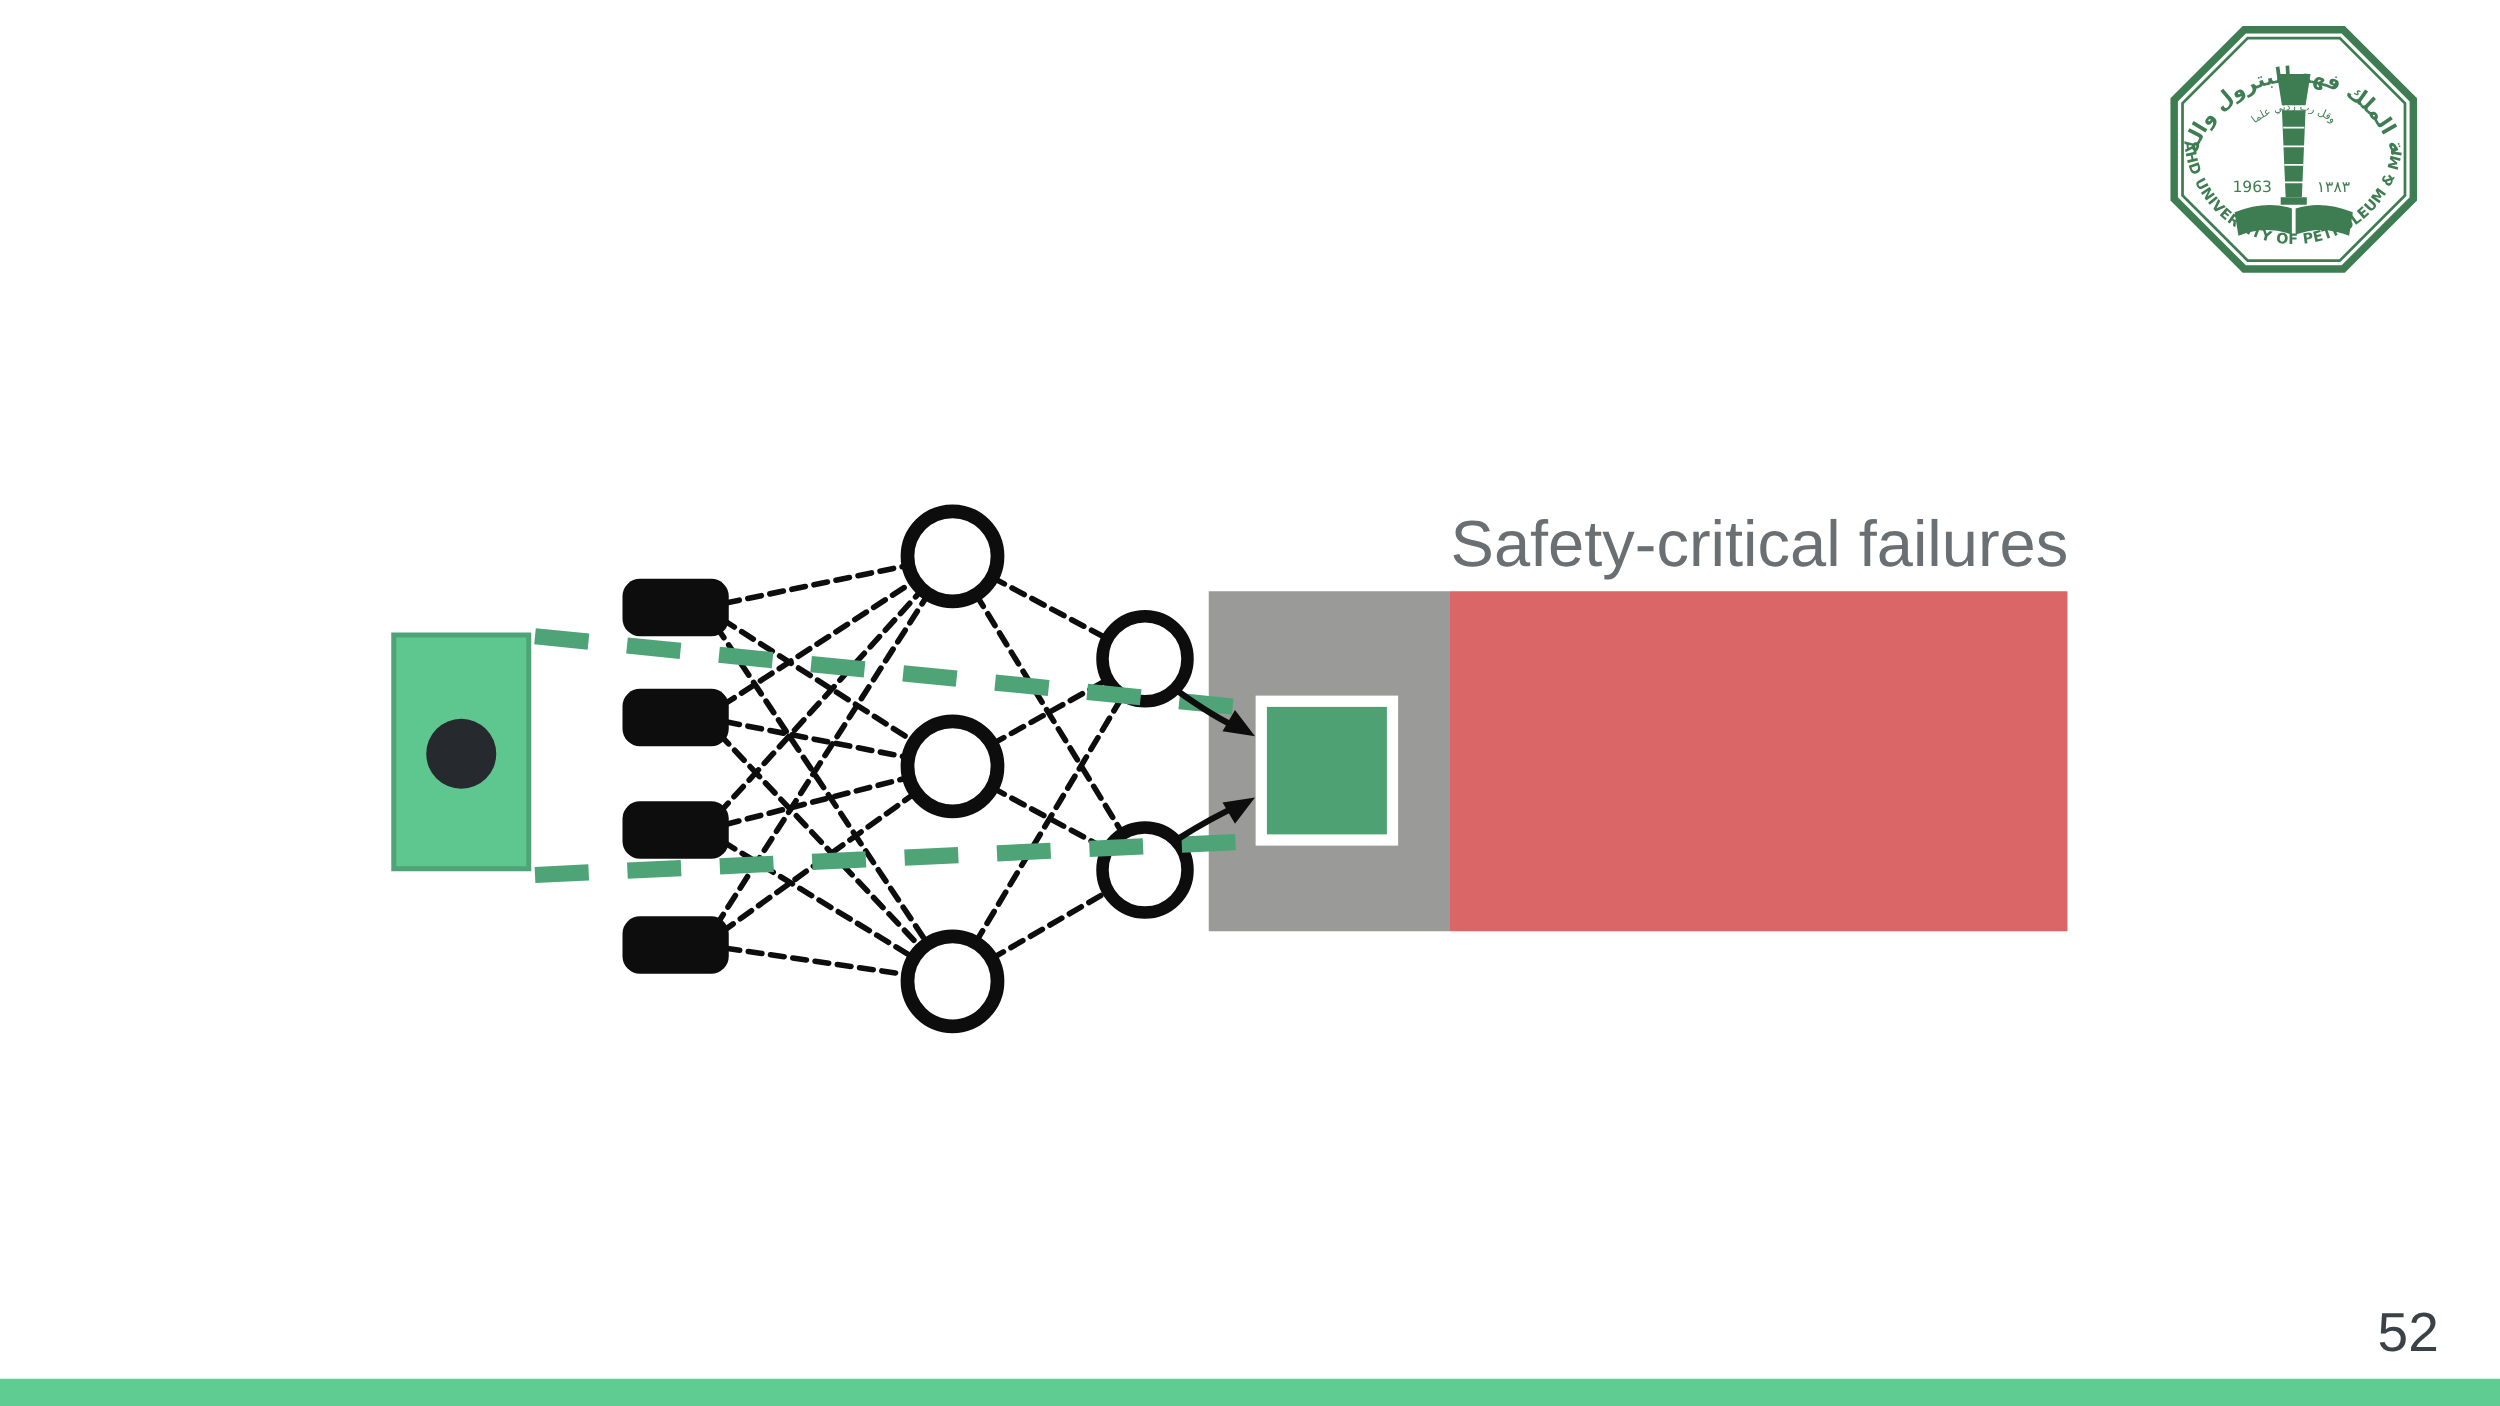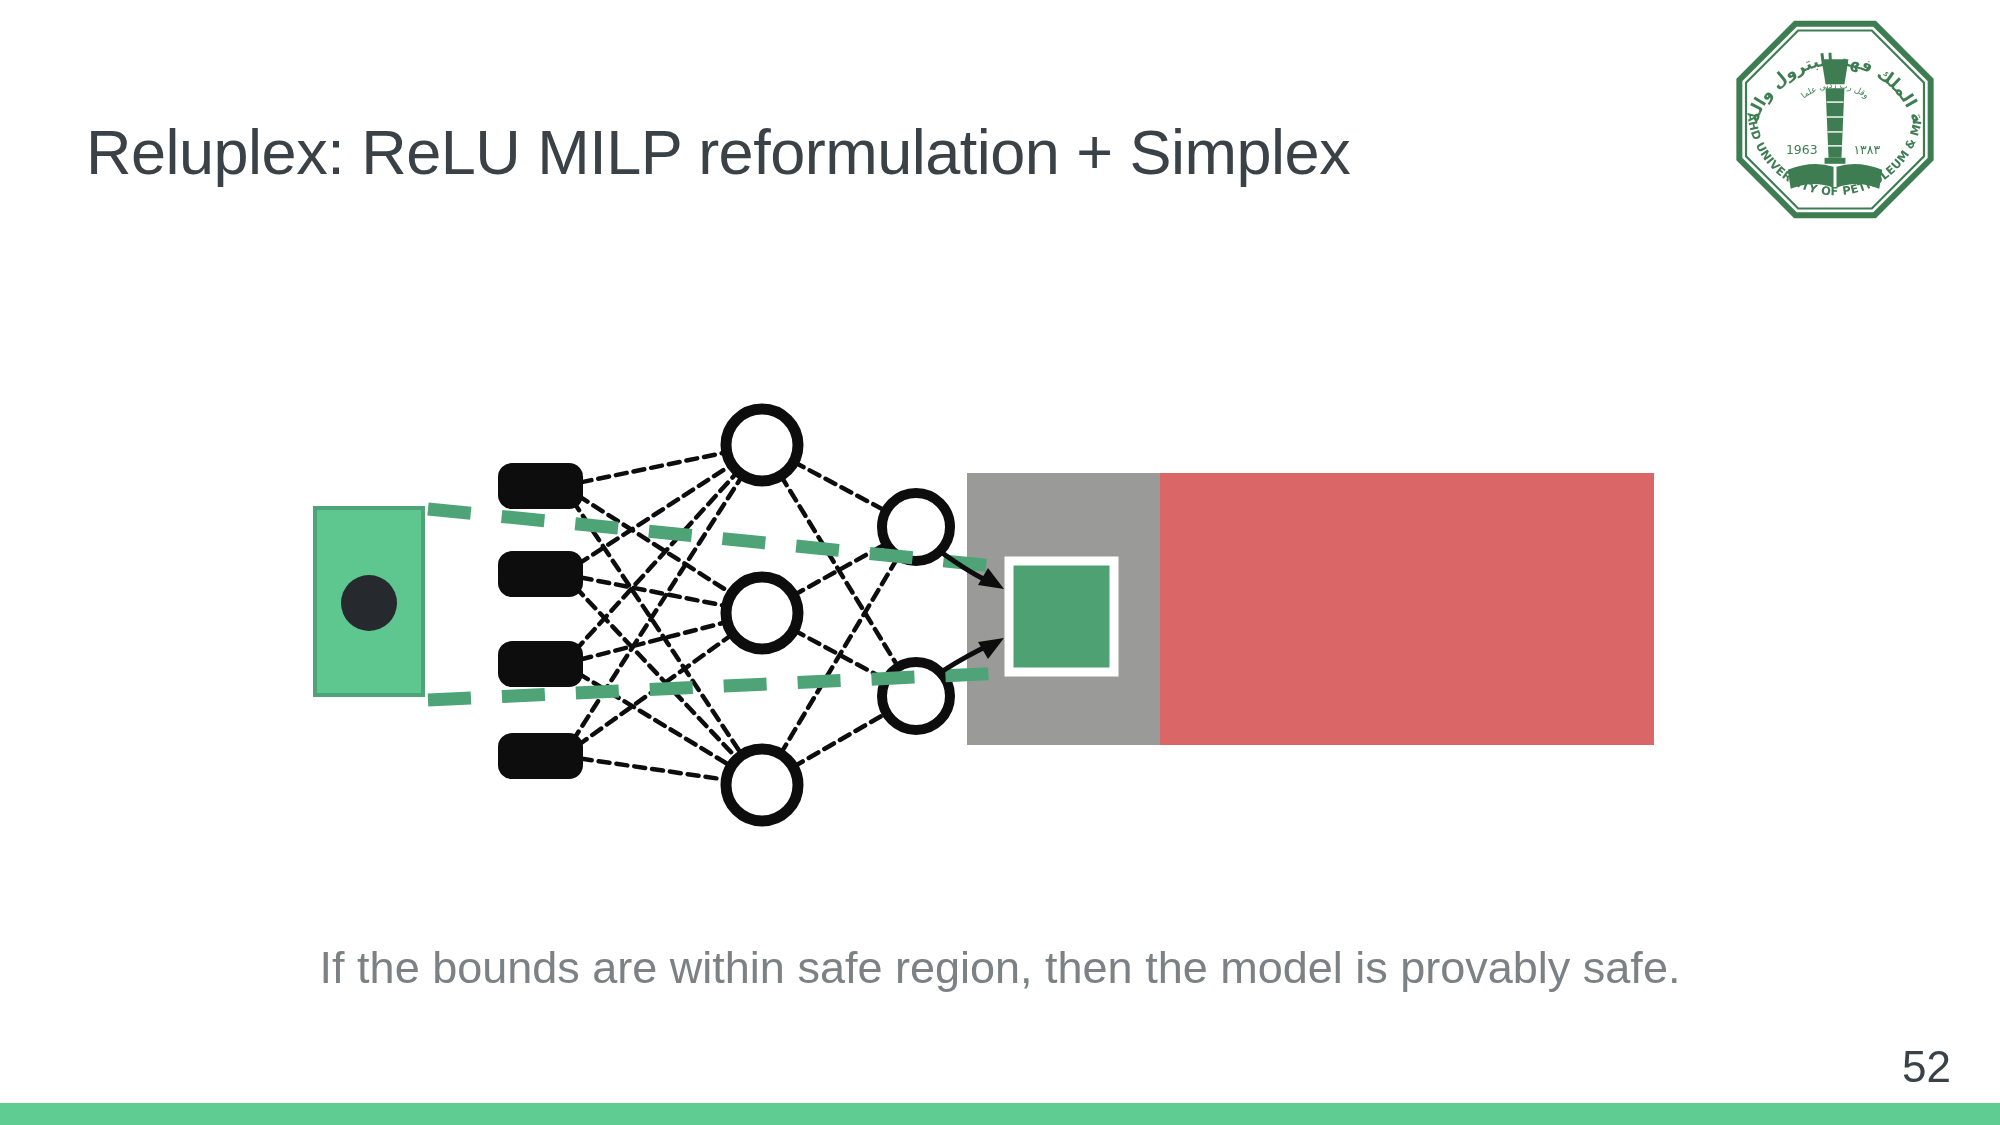--- a/index.html
+++ b/index.html
@@ -43,21 +43,20 @@
   
   .lg{fill:none;stroke:var(--logo-green);}
   .lg-fill{fill:var(--logo-green);stroke:none;}
   .lg-text{fill:var(--logo-green);font-family:"DejaVu Sans", sans-serif;}
 </style>
 </head>
 <body>
 
 <div class="slide">
 
-  <div class="title">Reluplex: ReLU MILP reformulation + Simplex</div>
 
   <svg class="logo" viewBox="0 0 215 215">
     <polygon class="lg" stroke-width="6" fill="#ffffff" points="67.7,11.4 147.3,11.4 203.6,67.7 203.6,147.3 147.3,203.6 67.7,203.6 11.4,147.3 11.4,67.7"></polygon>
     <polygon class="lg" stroke-width="2.2" points="70.5,18.1 144.5,18.1 196.9,70.5 196.9,144.5 144.5,196.9 70.5,196.9 18.1,144.5 18.1,70.5"></polygon>
     <defs>
       <path id="arcTop" d="M 28 115 A 82 82 0 0 1 187 115"></path>
       <path id="arcMotto" d="M 60 110 A 50 50 0 0 1 155 110"></path>
       <path id="arcBottom" d="M 20 105 A 88 88 0 0 0 195 105"></path>
     </defs>
     <text class="lg-text" font-size="17" font-weight="bold">
@@ -140,20 +139,20 @@
     <rect class="safe-rect" x="1009" y="561" width="105" height="111"></rect>
 
     <g>
       <path class="arrow" d="M 941 552 C 963 568 978 577 994 584"></path>
       <polygon fill="#0D0D0D" points="1004,589 978,585 988,568"></polygon>
       <path class="arrow" d="M 941 672 C 963 658 978 650 994 643"></path>
       <polygon fill="#0D0D0D" points="1004,638 988,659 978,642"></polygon>
     </g>
   </svg>
 
+  <div class="safety-label">Safety-critical failures</div>
 
-  <div class="caption">If the bounds are within safe region, then the model is provably safe.</div>
 
   <div class="page-number">52</div>
 
   <div class="bottom-bar"></div>
 
 </div>
 
 </body></html>

